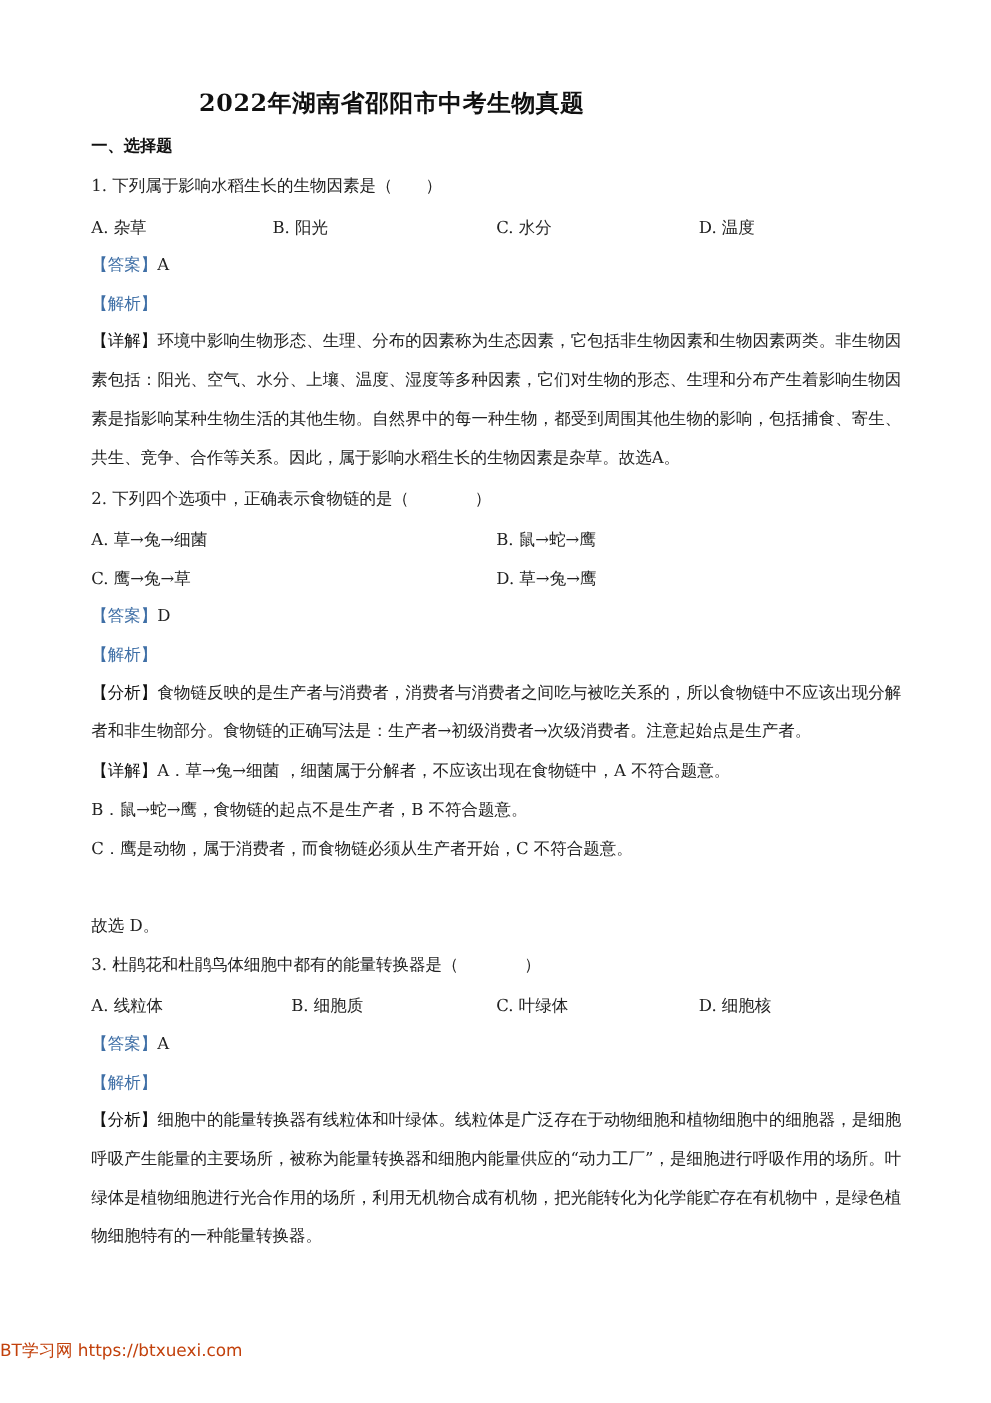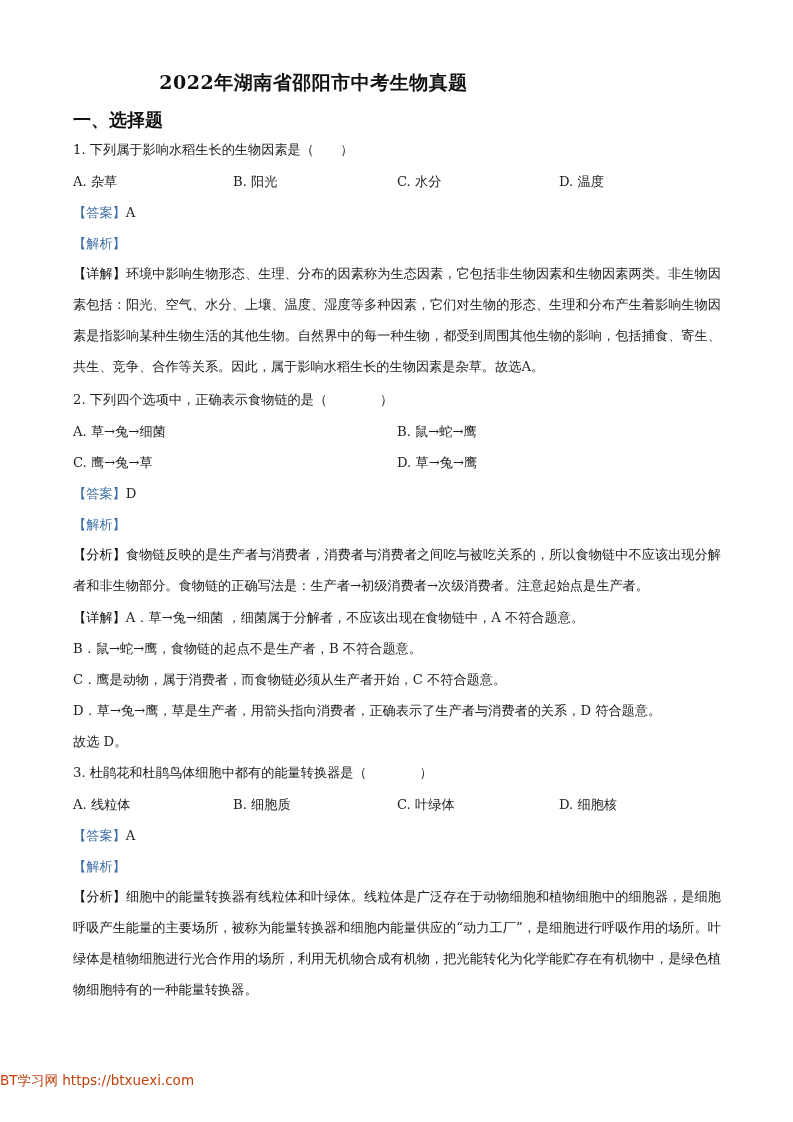--- a/index.html
+++ b/index.html
@@ -1,41 +1,41 @@
 <!DOCTYPE html>
 <html><head>
 <meta charset="utf-8">
 <style>
   html, body { margin: 0; padding: 0; background: #ffffff; }
   body { width: 793px; height: 1122px; position: relative; overflow: hidden;
          font-family: "DejaVu Serif", "Liberation Serif", serif; color: #1a1a1a; }
   .page { position: absolute; left: 0; top: 0; width: 793px; height: 1122px; }
   .title { position: absolute; top: 70px; left: 0; width: 627px; text-align: center;
            font-size: 19px; font-weight: bold; letter-spacing: 0.5px; color: #111; }
-  .section { position: absolute; left: 73px; top: 108px; font-size: 18px; font-weight: bold; color: #111; }
+  .section { position: absolute; left: 73px; top: 108px; font-size: 13px; font-weight: bold; color: #111; }
   .line { position: absolute; left: 73px; font-size: 13.2px; line-height: 18px; white-space: nowrap; color: #222; text-align: center; }
   .para { position: absolute; left: 73px; width: 648px; font-size: 13.2px; line-height: 31px; color: #222;
           text-align: justify; }
   .opt { position: absolute; font-size: 13.2px; white-space: nowrap; color: #222; }
   .tag { color: #3f6fa6; }
   .tag-black { color: #111; margin-top: 48px; }
   .footer { position: absolute; top: 1072px; left: 0; width: 730px; text-align: left;
             font-family: "DejaVu Sans", "Liberation Sans", sans-serif; font-size: 13.5px; color: #c2410c; }
 </style>
 </head>
 <body>
 
 <div class="page">
 
   <div class="title">2022年湖南省邵阳市中考生物真题</div>
   <div class="section">一、选择题</div>
 
   <div class="line" style="top:141px">1. 下列属于影响水稻生长的生物因素是（　　）</div>
   <div class="opt" style="top:173px;left:73px">A. 杂草</div>
-  <div class="opt" style="top:173px;left:233px">B. 阳光</div>
+  <div class="opt" style="top:173px;left:218px">B. 阳光</div>
   <div class="opt" style="top:173px;left:397px">C. 水分</div>
   <div class="opt" style="top:173px;left:559px">D. 温度</div>
 
   <div class="line" style="top:204px">
     <span class="tag">【答案】</span><span>A</span>
   </div>
   <div class="line" style="top:235px">
     <span class="tag">【解析】</span>
   </div>
   <div class="para" style="top:258px">
@@ -55,21 +55,20 @@
     <span class="tag">【解析】</span>
   </div>
   <div class="para" style="top:539px">
     <span class="tag-black">【分析】</span><span>食物链反映的是生产者与消费者，消费者与消费者之间吃与被吃关系的，所以食物链中不应该出现分解者和非生物部分。食物链的正确写法是：生产者→初级消费者→次级消费者。注意起始点是生产者。</span>
   </div>
   <div class="line" style="top:609px">
     <span class="tag-black">【详解】</span><span>A．草→兔→细菌 ，细菌属于分解者，不应该出现在食物链中，A 不符合题意。</span>
   </div>
   <div class="line" style="top:671px">C．鹰是动物，属于消费者，而食物链必须从生产者开始，C 不符合题意。</div>
   <div class="line" style="top:640px">B．鼠→蛇→鹰，食物链的起点不是生产者，B 不符合题意。</div>
-  <div class="line" style="top:702px">D．草→兔→鹰，草是生产者，用箭头指向消费者，正确表示了生产者与消费者的关系，D 符合题意。</div>
   <div class="line" style="top:733px">故选 D。</div>
 
   <div class="line" style="top:764px">3. 杜鹃花和杜鹃鸟体细胞中都有的能量转换器是（　　　　）</div>
   <div class="opt" style="top:796px;left:73px">A. 线粒体</div>
   <div class="opt" style="top:796px;left:233px">B. 细胞质</div>
   <div class="opt" style="top:796px;left:397px">C. 叶绿体</div>
   <div class="opt" style="top:796px;left:559px">D. 细胞核</div>
 
   <div class="line" style="top:827px">
     <span class="tag">【答案】</span><span>A</span>

